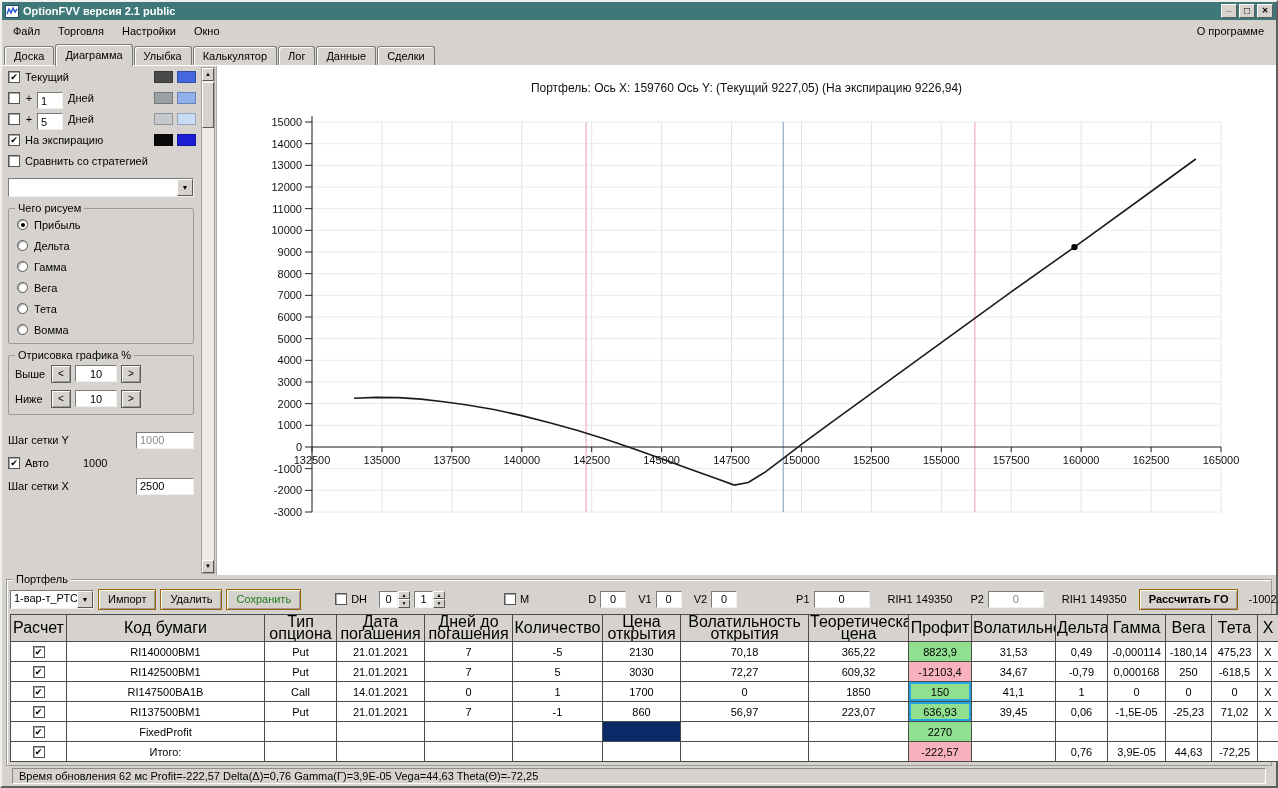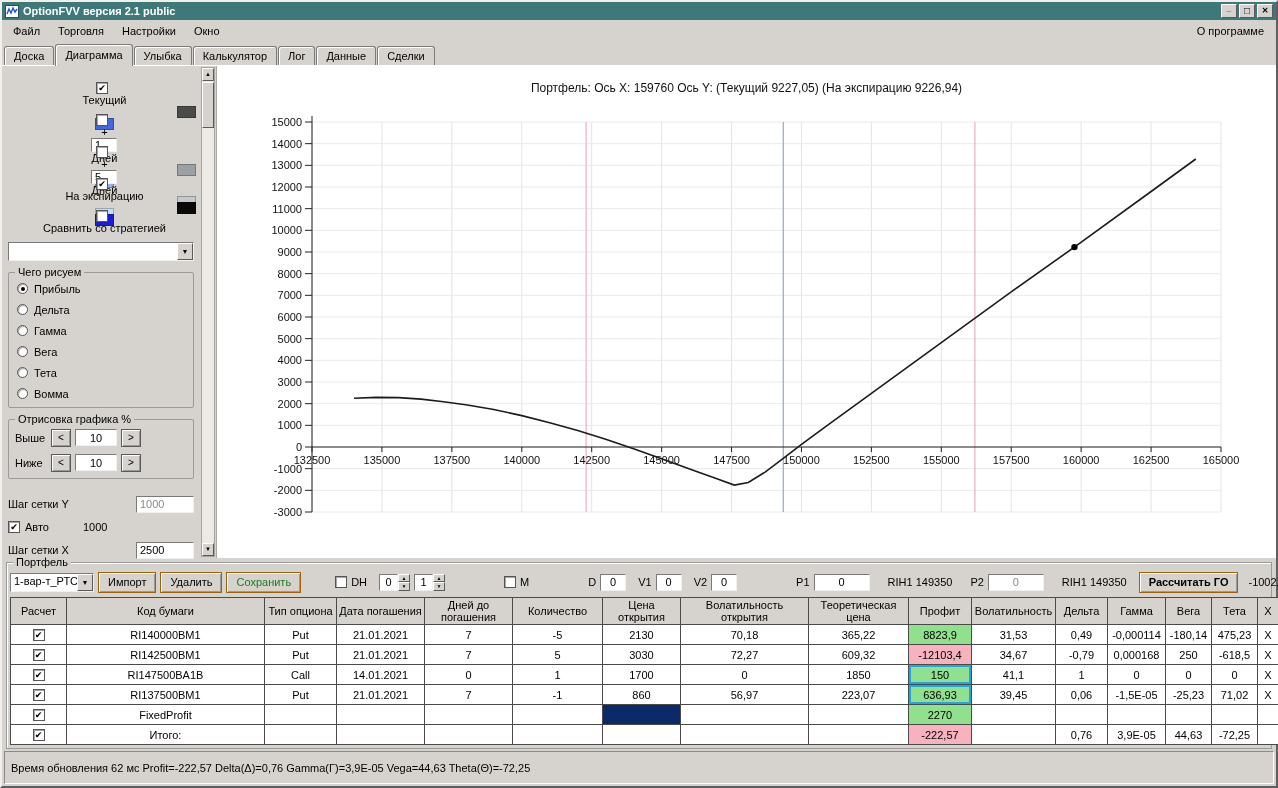--- a/index.html
+++ b/index.html
@@ -36,21 +36,21 @@
   
   .leftpanel { width:214px; flex:none; padding:4px 20px 0 6px; position:relative; background:#d6d3ce; }
   .lp-scrollbar { position:absolute; top:1px; right:1px; bottom:1px; width:14px; background:#edeae5; border:1px solid #a8a49e; }
   .sb-btn { position:absolute; left:0; width:12px; height:13px; background:#d6d3ce; border:1px solid;
             border-color:#fff #5a5a5a #5a5a5a #fff; font-size:6px; line-height:11px; text-align:center; }
   .sb-up { top:0; } .sb-up::before { content:"▲"; }
   .sb-down { bottom:0; } .sb-down::before { content:"▼"; }
   .sb-thumb { position:absolute; top:14px; left:0; width:12px; height:46px; background:#d6d3ce;
               border:1px solid; border-color:#fff #5a5a5a #5a5a5a #fff; }
 
-  .lp-row { display:flex; align-items:center; height:20px; margin:12px 0;flex-direction:column; }
+  .lp-row { display:flex; align-items:flex-start; height:20px; margin:1px 0; }
   .cb { width:12px; height:12px; background:#fff; border:1px solid #555; box-shadow:inset 1px 1px 0 #a8a8a8;
         display:inline-flex; align-items:center; justify-content:center; font-size:9px; flex:none; }
   .cb.checked::before { content:"✔"; }
   .lp-label { margin-left:5px; white-space:nowrap; }
   .plus { margin-left:5px; width:8px; text-align:center; }
   .swatch { width:19px; height:12px; margin-left:4px; flex:none; border:1px solid rgba(0,0,0,.25); }
   .swatch.first { margin-left:auto; }
   .field { height:17px; background:#fff; border:1px solid; border-color:#7a7a7a #f0f0f0 #f0f0f0 #7a7a7a;
            font:11px "Liberation Sans",sans-serif; padding:0 3px; color:#000; }
   .field.gray { color:#8a8a8a; }
@@ -103,32 +103,32 @@
   .spinbtns { display:flex; flex-direction:column; width:12px; height:17px; }
   .spinbtns span { flex:1; background:#d6d3ce; border:1px solid; border-color:#fff #5a5a5a #5a5a5a #fff;
                    font-size:5px; line-height:6px; text-align:center; }
   .spin-up::before { content:"▲"; } .spin-dn::before { content:"▼"; }
   .tiny { width:26px; text-align:center; }
   .pfield { width:56px; text-align:center; }
   .ml14 { margin-left:14px; } .ml30 { margin-left:30px; } .ml55 { margin-left:55px; } .ml8 { margin-left:8px; }
   .gofigure { margin-left:6px; }
 
   table.ptable { width:100%; border-collapse:collapse; table-layout:fixed; background:#fff; margin-top:3px; }
-  .ptable th { background:#d6d3ce; font-weight:normal; border:1px solid #4a4a4a; font-size:11px;
+  .ptable th { background:#d6d3ce; font-weight:normal; border:1px solid #4a4a4a; font-size:16px;
                line-height:12px; padding:1px; height:27px; overflow:hidden; }
   .ptable td { border:1px solid #4a4a4a; text-align:center; font-size:11px; height:20px; padding:0 2px;
                white-space:nowrap; overflow:hidden; }
   .pg { background:#90e090; }
   .pr { background:#f7b2be; }
   .phl { box-shadow:inset 0 0 0 2px #23a5e0; }
   .pnavy { background:#0c2a68; }
   .xbtn { display:inline-block; width:100%; }
 
   
-  .statusbar { height:33px; margin:0 2px 2px; border:1px solid; border-color:#8a8a8a #fff #fff #8a8a8a;
+  .statusbar { height:16px; margin:0 10px 2px; border:1px solid; border-color:#8a8a8a #fff #fff #8a8a8a;
                display:flex; align-items:center; padding:0 6px; flex:none; white-space:nowrap; }
 </style>
 </head>
 <body>
 
 <div class="win">
 
   <div class="titlebar" style="background-color: rgb(63, 120, 120);">
     <span class="app-icon">
       <svg width="12" height="11" viewBox="0 0 12 11">

